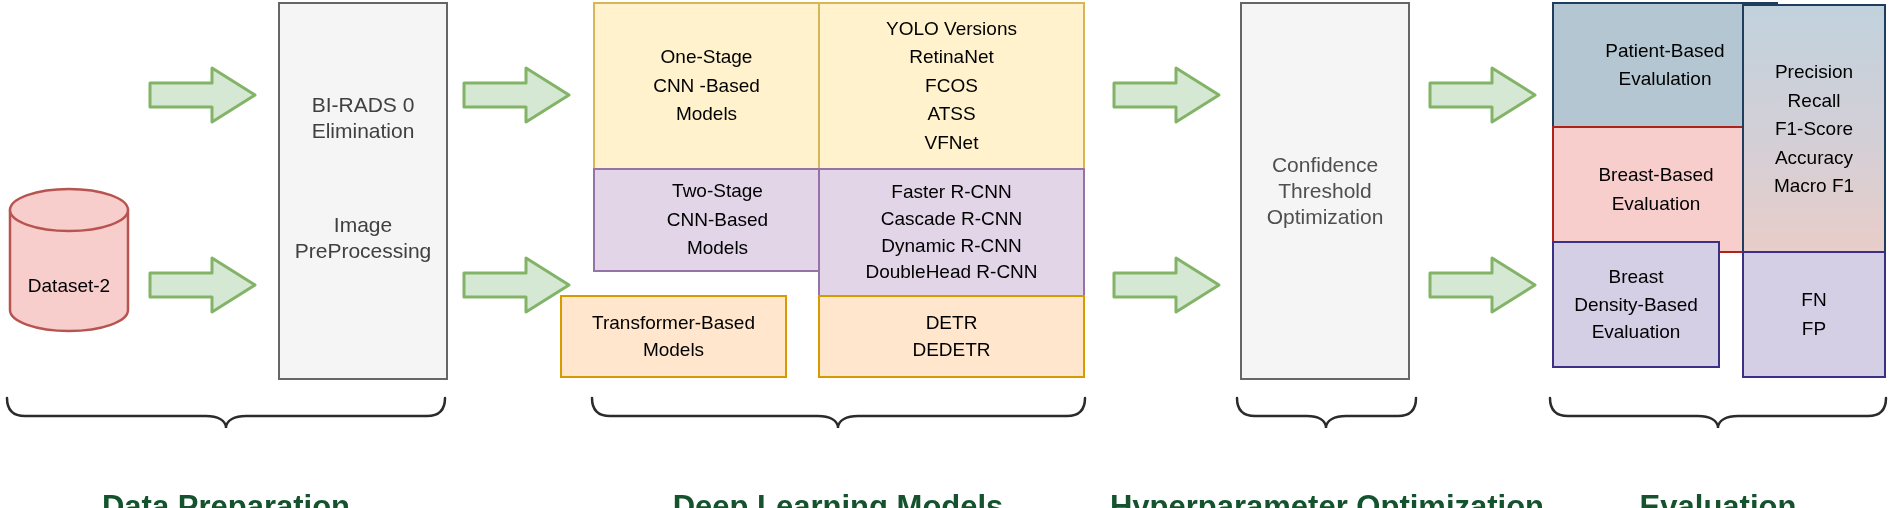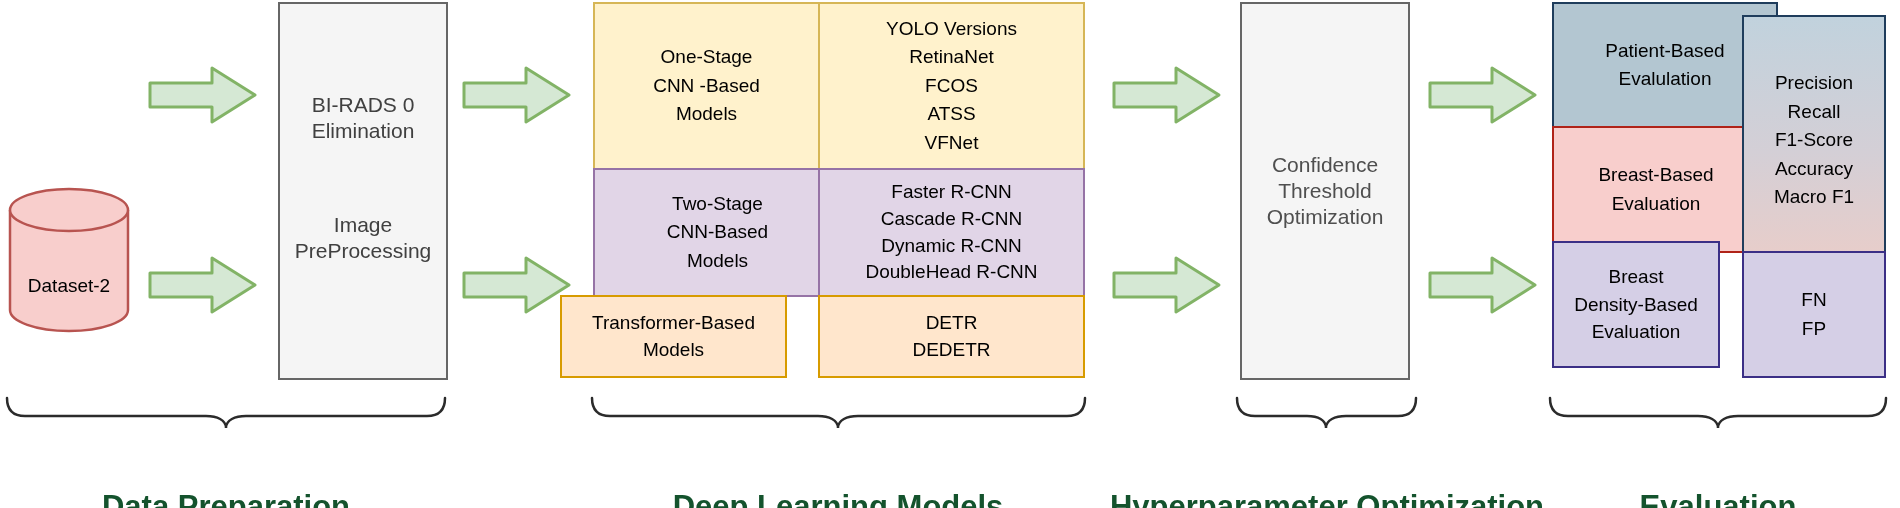--- a/index.html
+++ b/index.html
@@ -98,21 +98,21 @@
   </div>
 
   <div class="abs cell pre row-yellow" style="left:593px;top:2px;width:227px;height:168px;">One-Stage
 CNN -Based
 Models</div>
   <div class="abs cell pre row-yellow" style="left:818px;top:2px;width:267px;height:168px;">YOLO Versions
 RetinaNet
 FCOS
 ATSS
 VFNet</div>
-  <div class="abs cell pre row-purple" style="left:593px;top:168px;width:227px;height:129px;padding-left:22px;">Two-Stage
+  <div class="abs cell pre row-purple" style="left:593px;top:168px;width:227px;height:104px;padding-left:22px;">Two-Stage
 CNN-Based
 Models</div>
   <div class="abs cell pre row-purple" style="left:818px;top:168px;width:267px;height:129px;line-height:1.4;">Faster R-CNN
 Cascade R-CNN
 Dynamic R-CNN
 DoubleHead R-CNN</div>
   <div class="abs cell pre row-orange" style="left:560px;top:295px;width:227px;height:83px;line-height:1.4;">Transformer-Based
 Models</div>
   <div class="abs cell pre row-orange" style="left:818px;top:295px;width:267px;height:83px;line-height:1.4;">DETR
 DEDETR</div>
@@ -123,21 +123,21 @@
 Optimization</div>
   </div>
 
   <div class="abs cell pre cell-patient" style="left:1552px;top:2px;width:226px;height:126px;">Patient-Based
 Evalulation</div>
   <div class="abs cell pre cell-breast" style="left:1552px;top:126px;width:208px;height:127px;">Breast-Based
 Evaluation</div>
   <div class="abs cell pre cell-density" style="left:1552px;top:241px;width:168px;height:127px;line-height:1.45;">Breast
 Density-Based
 Evaluation</div>
-  <div class="abs cell pre cell-metrics" style="left:1742px;top:15px;width:144px;height:251px;">Precision
+  <div class="abs cell pre cell-metrics" style="left:1742px;top:4px;width:144px;height:251px;">Precision
 Recall
 F1-Score
 Accuracy
 Macro F1</div>
   <div class="abs cell pre cell-fnfp" style="left:1742px;top:251px;width:144px;height:127px;">FN
 FP</div>
 
   <svg class="abs" style="left:5px;top:396px;" width="442" height="34" viewBox="0 0 442 34">
     <path d="M2,2 C2,14 8,20 20,20 L201,20 C212,20 221,24 221,32 C221,24 230,20 241,20 L422,20 C434,20 440,14 440,2" fill="none" stroke="#2b2b2b" stroke-width="2.5" stroke-linecap="round"></path>
   </svg>

